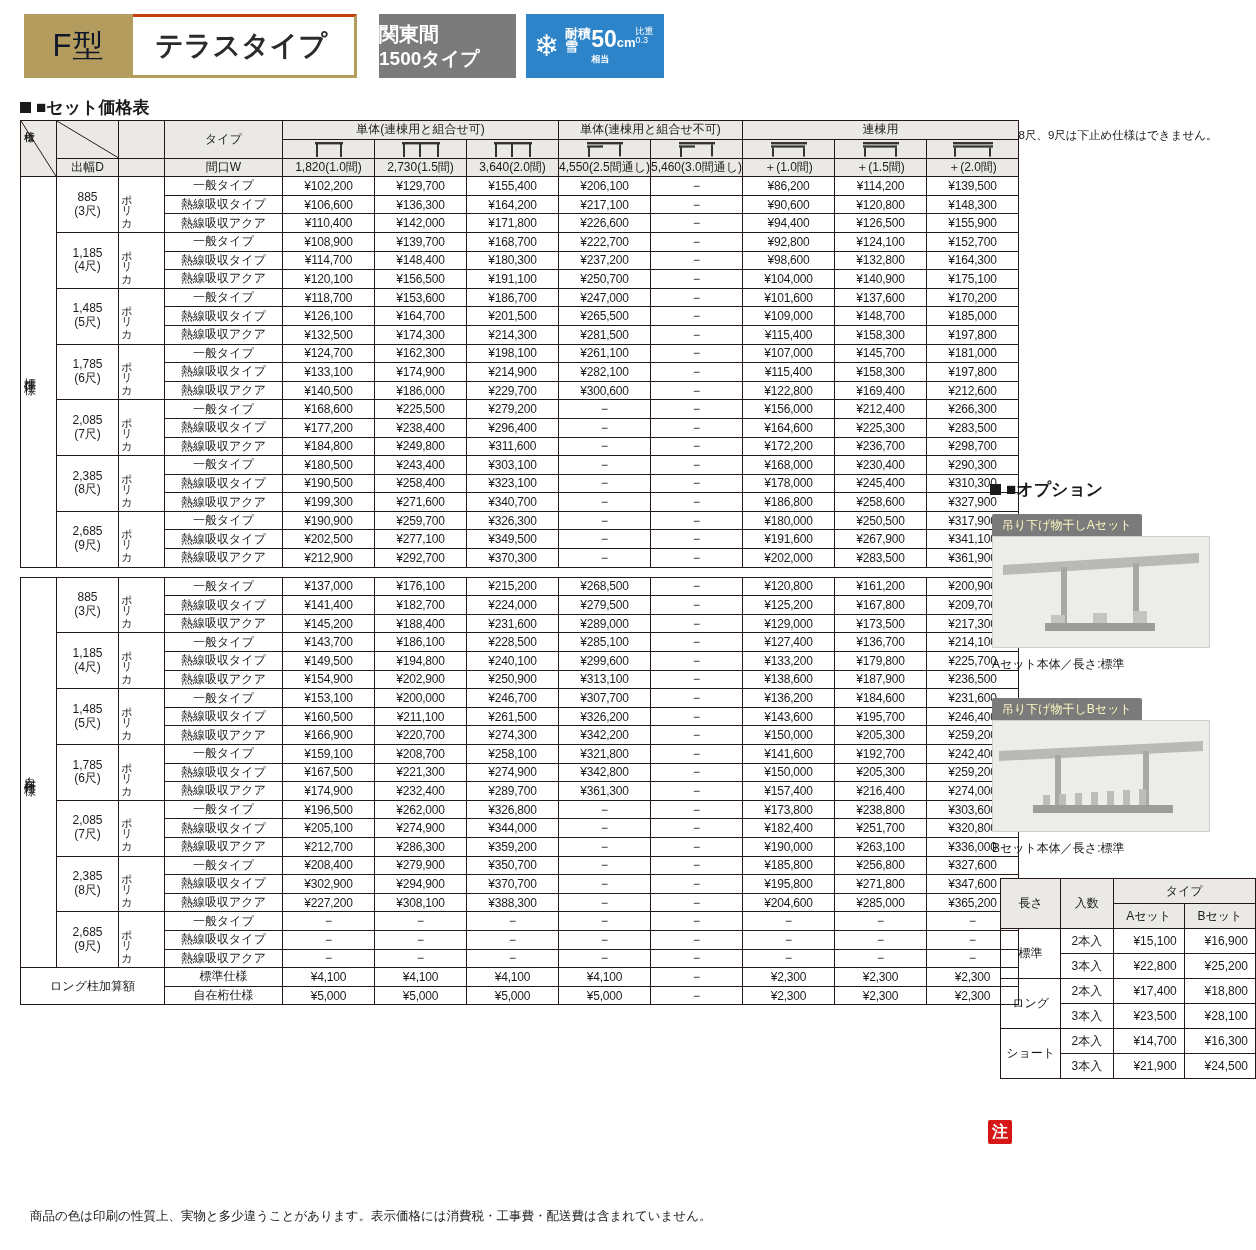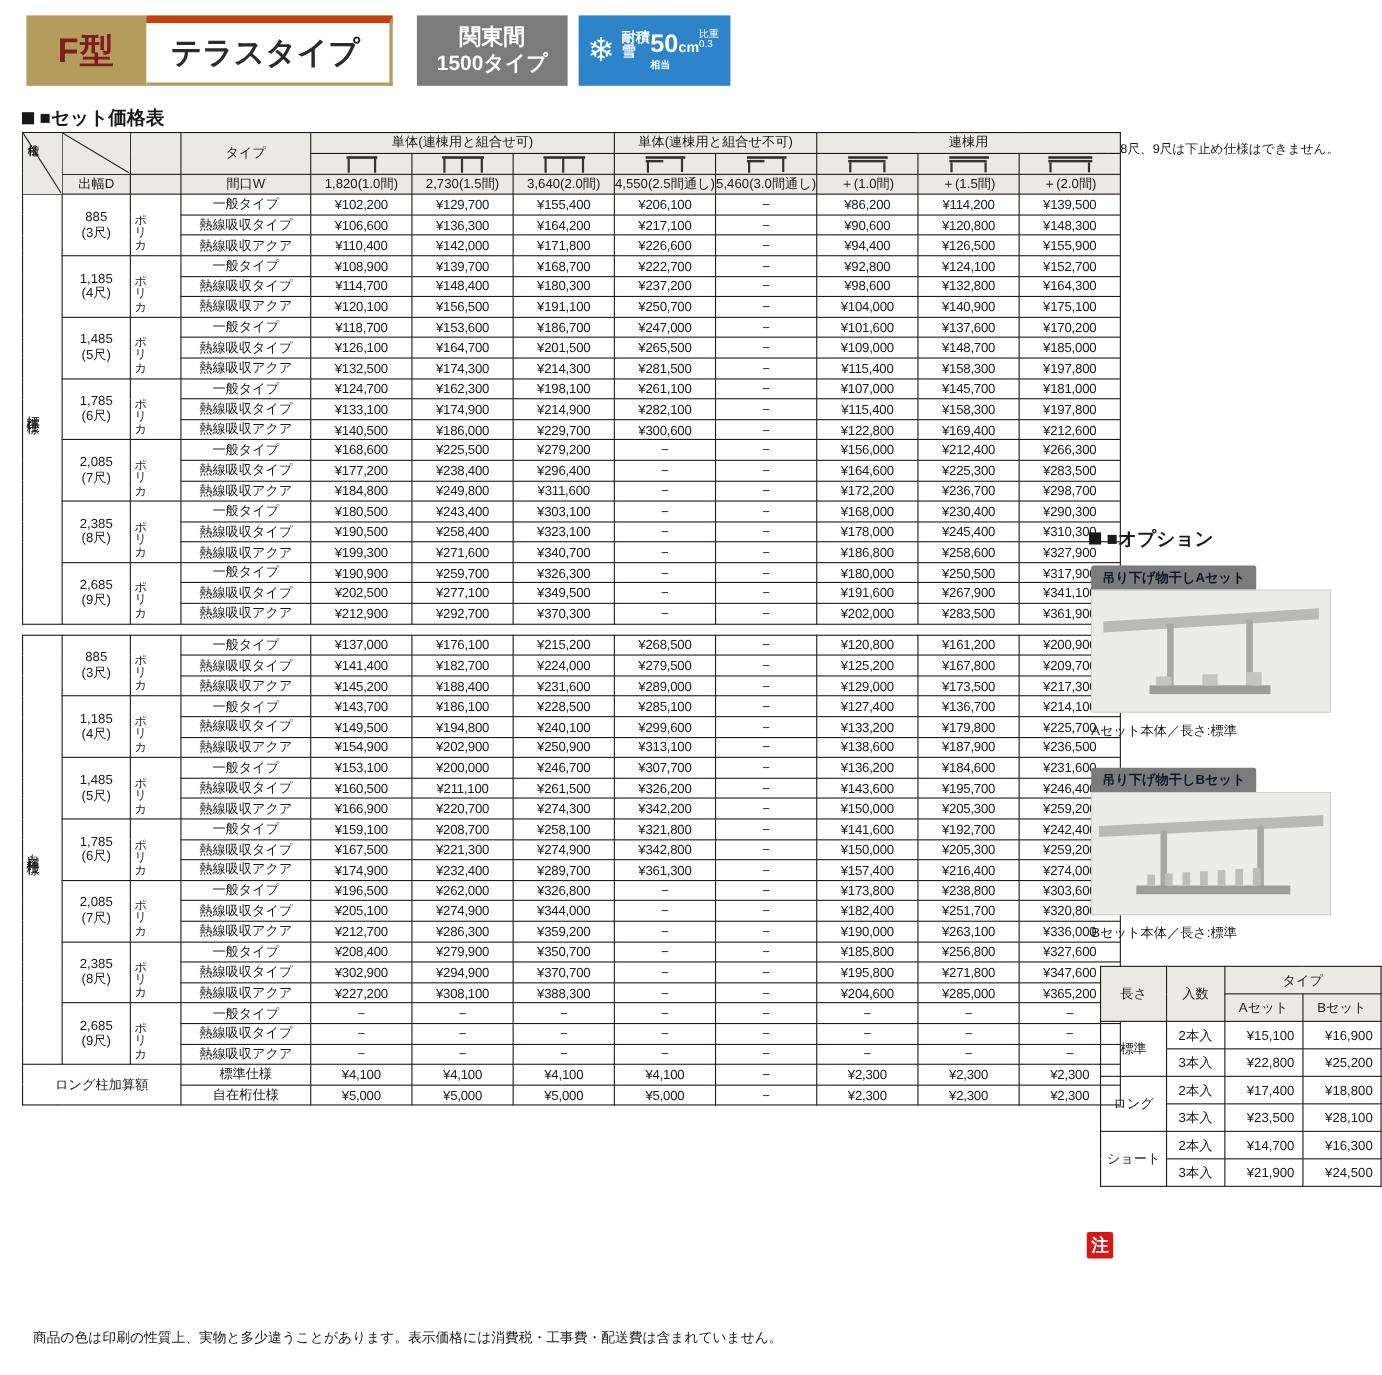--- a/index.html
+++ b/index.html
@@ -8,30 +8,30 @@
     width:1256px; height:1250px;
     background:#ffffff;
     font-family:"Liberation Sans", sans-serif;
     color:#1a1a1a;
     font-size:12px;
     position:relative;
   }
   
   .header { position:absolute; left:24px; top:14px; width:640px; height:64px; display:flex; align-items:stretch; }
   .ftype {
-    width:118px; background:#b49b5e; color:#7f1d1d; display:flex; align-items:center; justify-content:center;
-    font-size:31px; font-weight:bold; letter-spacing:1px;
+    width:118px; background:#b49b5e; color:#0f172a; display:flex; align-items:center; justify-content:center;
+    font-size:31px; font-weight:normal; letter-spacing:1px;
   }
   .terrace {
-    width:240px; border-top:7px solid #c2410c; border-bottom:3px solid #b49b5e; border-right:3px solid #b49b5e;
+    width:240px; border-top:3px solid #c2410c; border-bottom:3px solid #b49b5e; border-right:3px solid #b49b5e;
     display:flex; align-items:center; padding-left:22px; font-size:28px; font-weight:bold; color:#2b2b2b;
   }
   .kanto {
     margin-left:22px; width:148px; background:#7b7b7b; color:#fff; display:flex; flex-direction:column;
-    align-items:center; justify-content:center; line-height:1.25;
+    justify-content:center; line-height:1.25;
   }
   .kanto .l1 { font-size:20px; font-weight:bold; }
   .kanto .l2 { font-size:19px; font-weight:bold; }
   .snow {
     margin-left:10px; width:148px; background:#2d84c8; color:#fff; display:flex; align-items:center; padding:0 8px;
   }
   .snow .flake { font-size:30px; line-height:1; margin-right:6px; }
   .snow .txt { display:flex; line-height:1.05; }
   .snow .t1 { font-size:13px; font-weight:bold; }
   .snow .t2 { font-size:13px; font-weight:bold; }
@@ -71,21 +71,21 @@
   .diag {
     position:relative; overflow:hidden;
   }
   .diagline { position:absolute; left:0; top:0; width:100%; height:100%; }
 
   .icon-cell { height:26px; }
   .ico { display:block; margin:0 auto; }
 
   
   .opt-label {
-    position:absolute; background:#7b7b7b; color:#0f172a; font-size:12px; font-weight:bold;
+    position:absolute; background:#7b7b7b; color:#fef9c3; font-size:12px; font-weight:normal;
     padding:3px 10px; border-radius:2px;
   }
   .opt-img { position:absolute; background:#e9e9e7; border:1px solid #cfcfcb; }
   .opt-cap { position:absolute; font-size:12px; }
 
   table.opt { position:absolute; left:1000px; top:878px; border-collapse:collapse; }
   table.opt td { border:1px solid #231815; font-size:12px; text-align:center; height:25px; padding:0 4px; }
   table.opt td.h { background:#ebe9e5; }
   table.opt td.num { text-align:right; padding-right:7px; }
 

